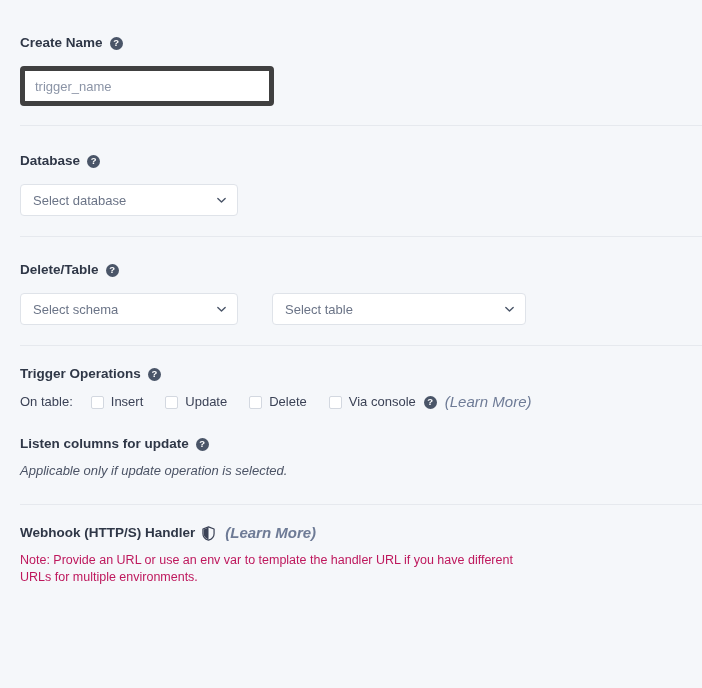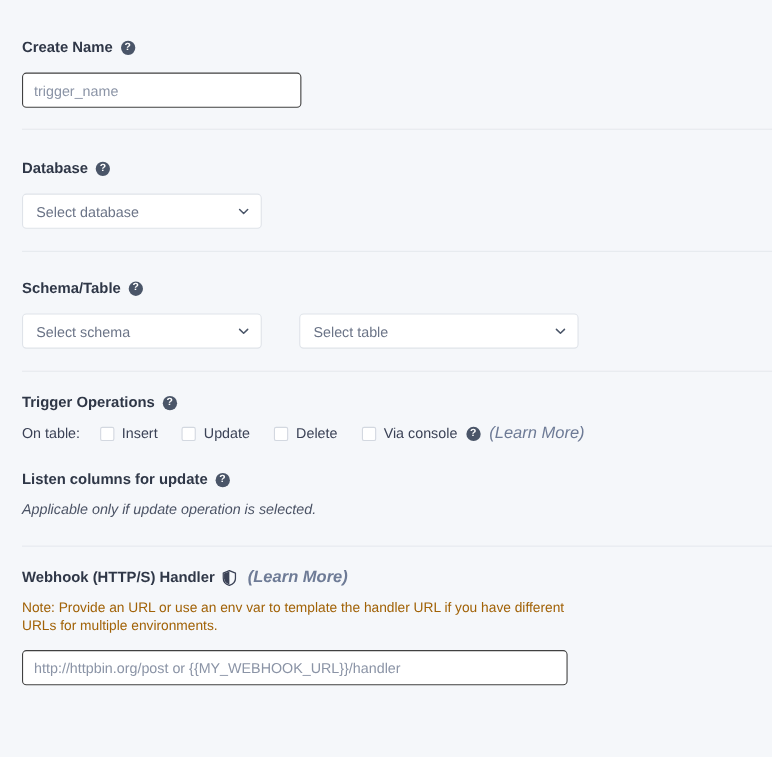--- a/index.html
+++ b/index.html
@@ -83,21 +83,21 @@
     width: 13px;
     height: 15px;
     flex: 0 0 13px;
   }
 
   
   .text-input {
     display: block;
     width: 254px;
     height: 32px;
-    border: 1px solid #404040;
+    border: 5px solid #404040;
     border-radius: 4px;
     background: #ffffff;
     font-family: "Liberation Sans", sans-serif;
     font-size: 13px;
     color: #3b4256;
     padding: 15px 10px;
     outline: none;
   }
   .text-input::placeholder { color: #8b94a6; opacity: 1; }
 
@@ -180,21 +180,21 @@
 
   .hint-italic {
     font-size: 13px;
     font-style: italic;
     color: #4b5365;
     line-height: 18px;
   }
 
   .note-text {
     font-size: 12.5px;
-    color: #a16207;
+    color: #be185d;
     line-height: 17px;
     width: 500px;
   }
 
   
   .sec { padding-left: 20px; padding-right: 20px; }
 </style>
 </head>
 <body>
 
@@ -231,21 +231,21 @@
         </svg>
       </span>
     </div>
   </div>
 
   <div style="height:20px;"></div>
   <div class="divider"></div>
 
   <div class="sec" style="padding-top:24px;">
     <div class="field-label">
-      <span>Schema/Table</span>
+      <span>Delete/Table</span>
       <span class="help-icon">
           <span>?</span>
         </span>
     </div>
     <div style="height:14px;"></div>
     <div class="row">
       <div class="select-wrap">
         <div class="fake-select">Select schema</div>
         <span class="chevron">
           <svg width="11" height="11" viewBox="0 0 12 12" fill="none" xmlns="http://www.w3.org/2000/svg">
@@ -326,16 +326,15 @@
         <svg width="13" height="15" viewBox="0 0 14 16" xmlns="http://www.w3.org/2000/svg">
           <path d="M7 0.8 L13 3.1 V8.2 C13 11.6 10.4 14.1 7 15.2 C3.6 14.1 1 11.6 1 8.2 V3.1 Z" fill="none" stroke="#3b4256" stroke-width="1.3" stroke-linejoin="round"></path>
           <path d="M7 1.6 V14.4 C4.1 13.4 1.8 11.2 1.8 8.2 V3.6 Z" fill="#3b4256"></path>
         </svg>
       </span>
       <a class="learn-more" style="margin-left:3px;">(Learn More)</a>
     </div>
     <div style="height:10px;"></div>
     <div class="note-text">Note: Provide an URL or use an env var to template the handler URL if you have different URLs for multiple environments.</div>
     <div style="height:13px;"></div>
-    <input class="text-input webhook-input" type="text" placeholder="http://httpbin.org/post or {{MY_WEBHOOK_URL}}/handler" style="">
   </div>
 
 </div>
 
 </body></html>

